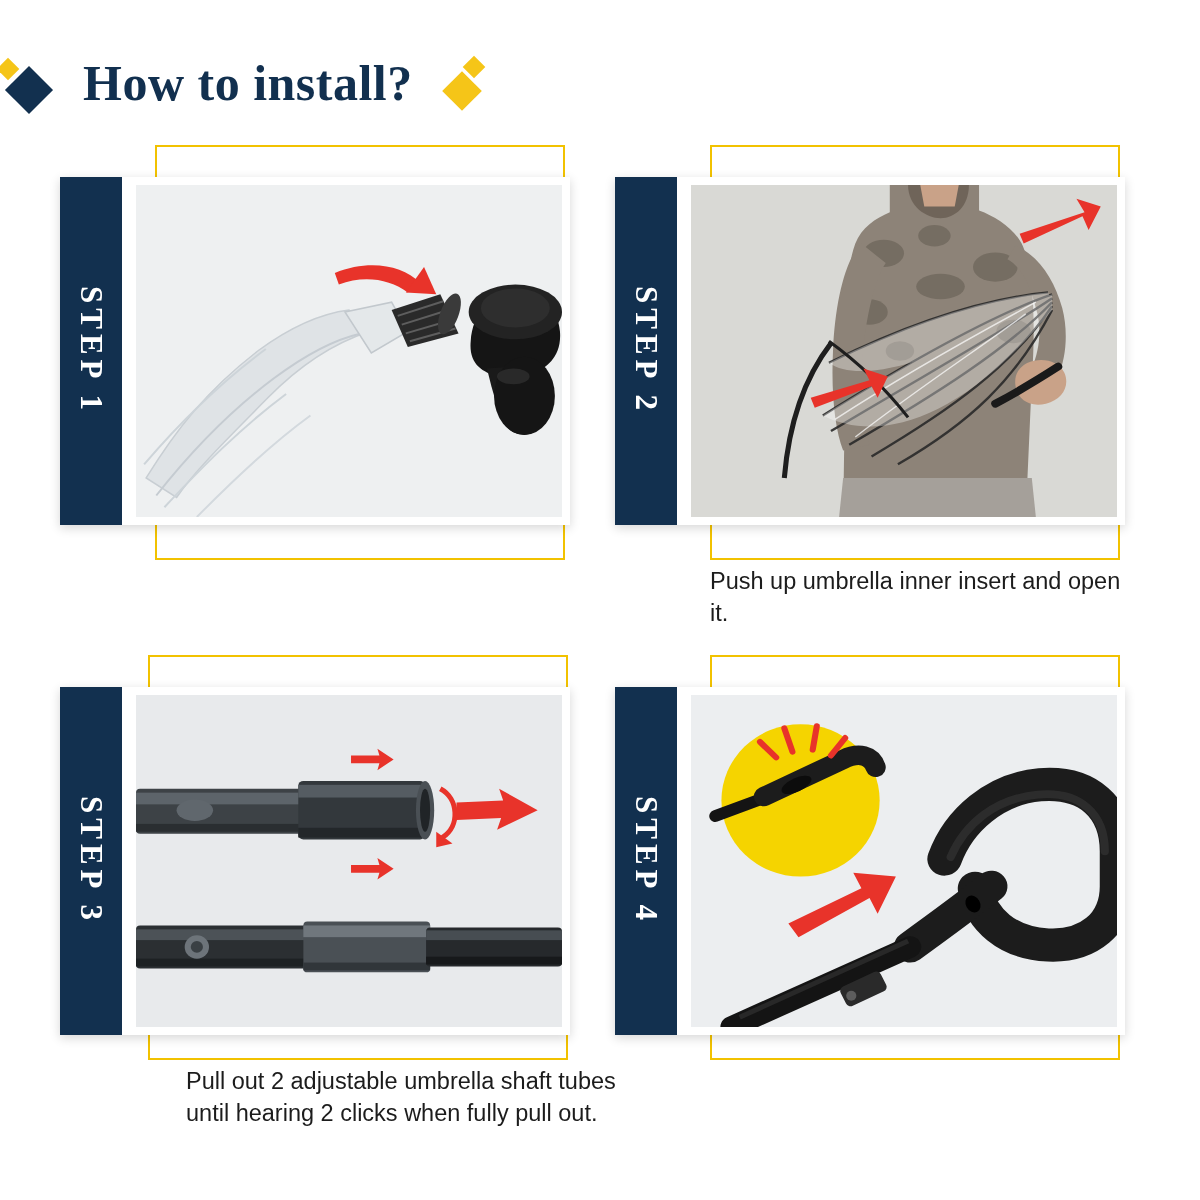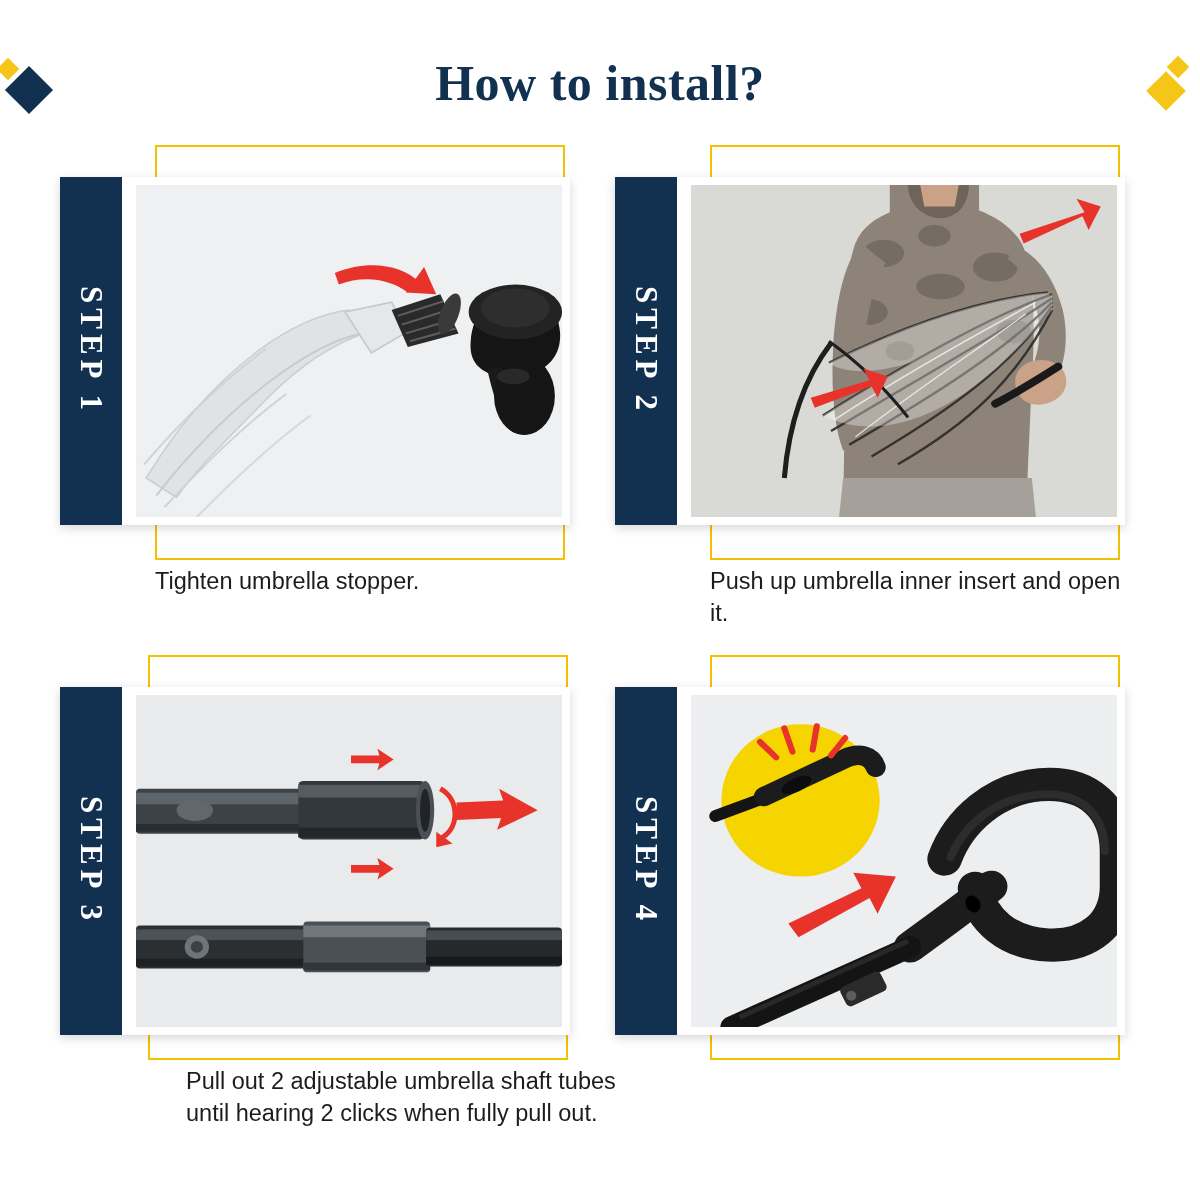--- a/index.html
+++ b/index.html
@@ -18,22 +18,22 @@
 
   
   .title-row {
     position: absolute;
     top: 48px;
     left: 0;
     width: 1200px;
     height: 70px;
     display: flex;
     align-items: center;
-    justify-content: space-between;
-    gap: 8px;
+    justify-content: flex-start;
+    gap: 27px;
   }
   .title-text {
     font-family: "Liberation Serif", serif;
     font-size: 50px;
     font-weight: bold;
     color: #12304f;
     letter-spacing: 0.5px;
     white-space: nowrap;
   }
   .diamond {
@@ -190,21 +190,20 @@
           <ellipse cx="372" cy="196" rx="16" ry="8" fill="#3b3b3b" opacity="0.55"></ellipse>
         </g>
 
         <g fill="#e8332a">
           <path d="M196 90 C 230 76, 262 82, 280 100 L 268 110 C 250 96, 224 92, 200 102 Z"></path>
           <path d="M284 84 L 296 112 L 266 110 Z"></path>
         </g>
       </svg>
     </div>
   </div>
-  <div class="caption" style="left:95px; top:420px; width:420px;">Tighten umbrella stopper.</div>
 </div>
 
 <div class="card" style="left:615px; top:145px; width:510px; height:460px;">
   <div class="frame" style="left:95px; top:0px; width:410px; height:415px;"></div>
   <div class="panel" style="left:0px; top:32px; width:510px; height:348px;">
     <div class="step-label">
       <span>STEP 2</span>
     </div>
     <div class="photo">
       <div class="p2-bg"></div>

